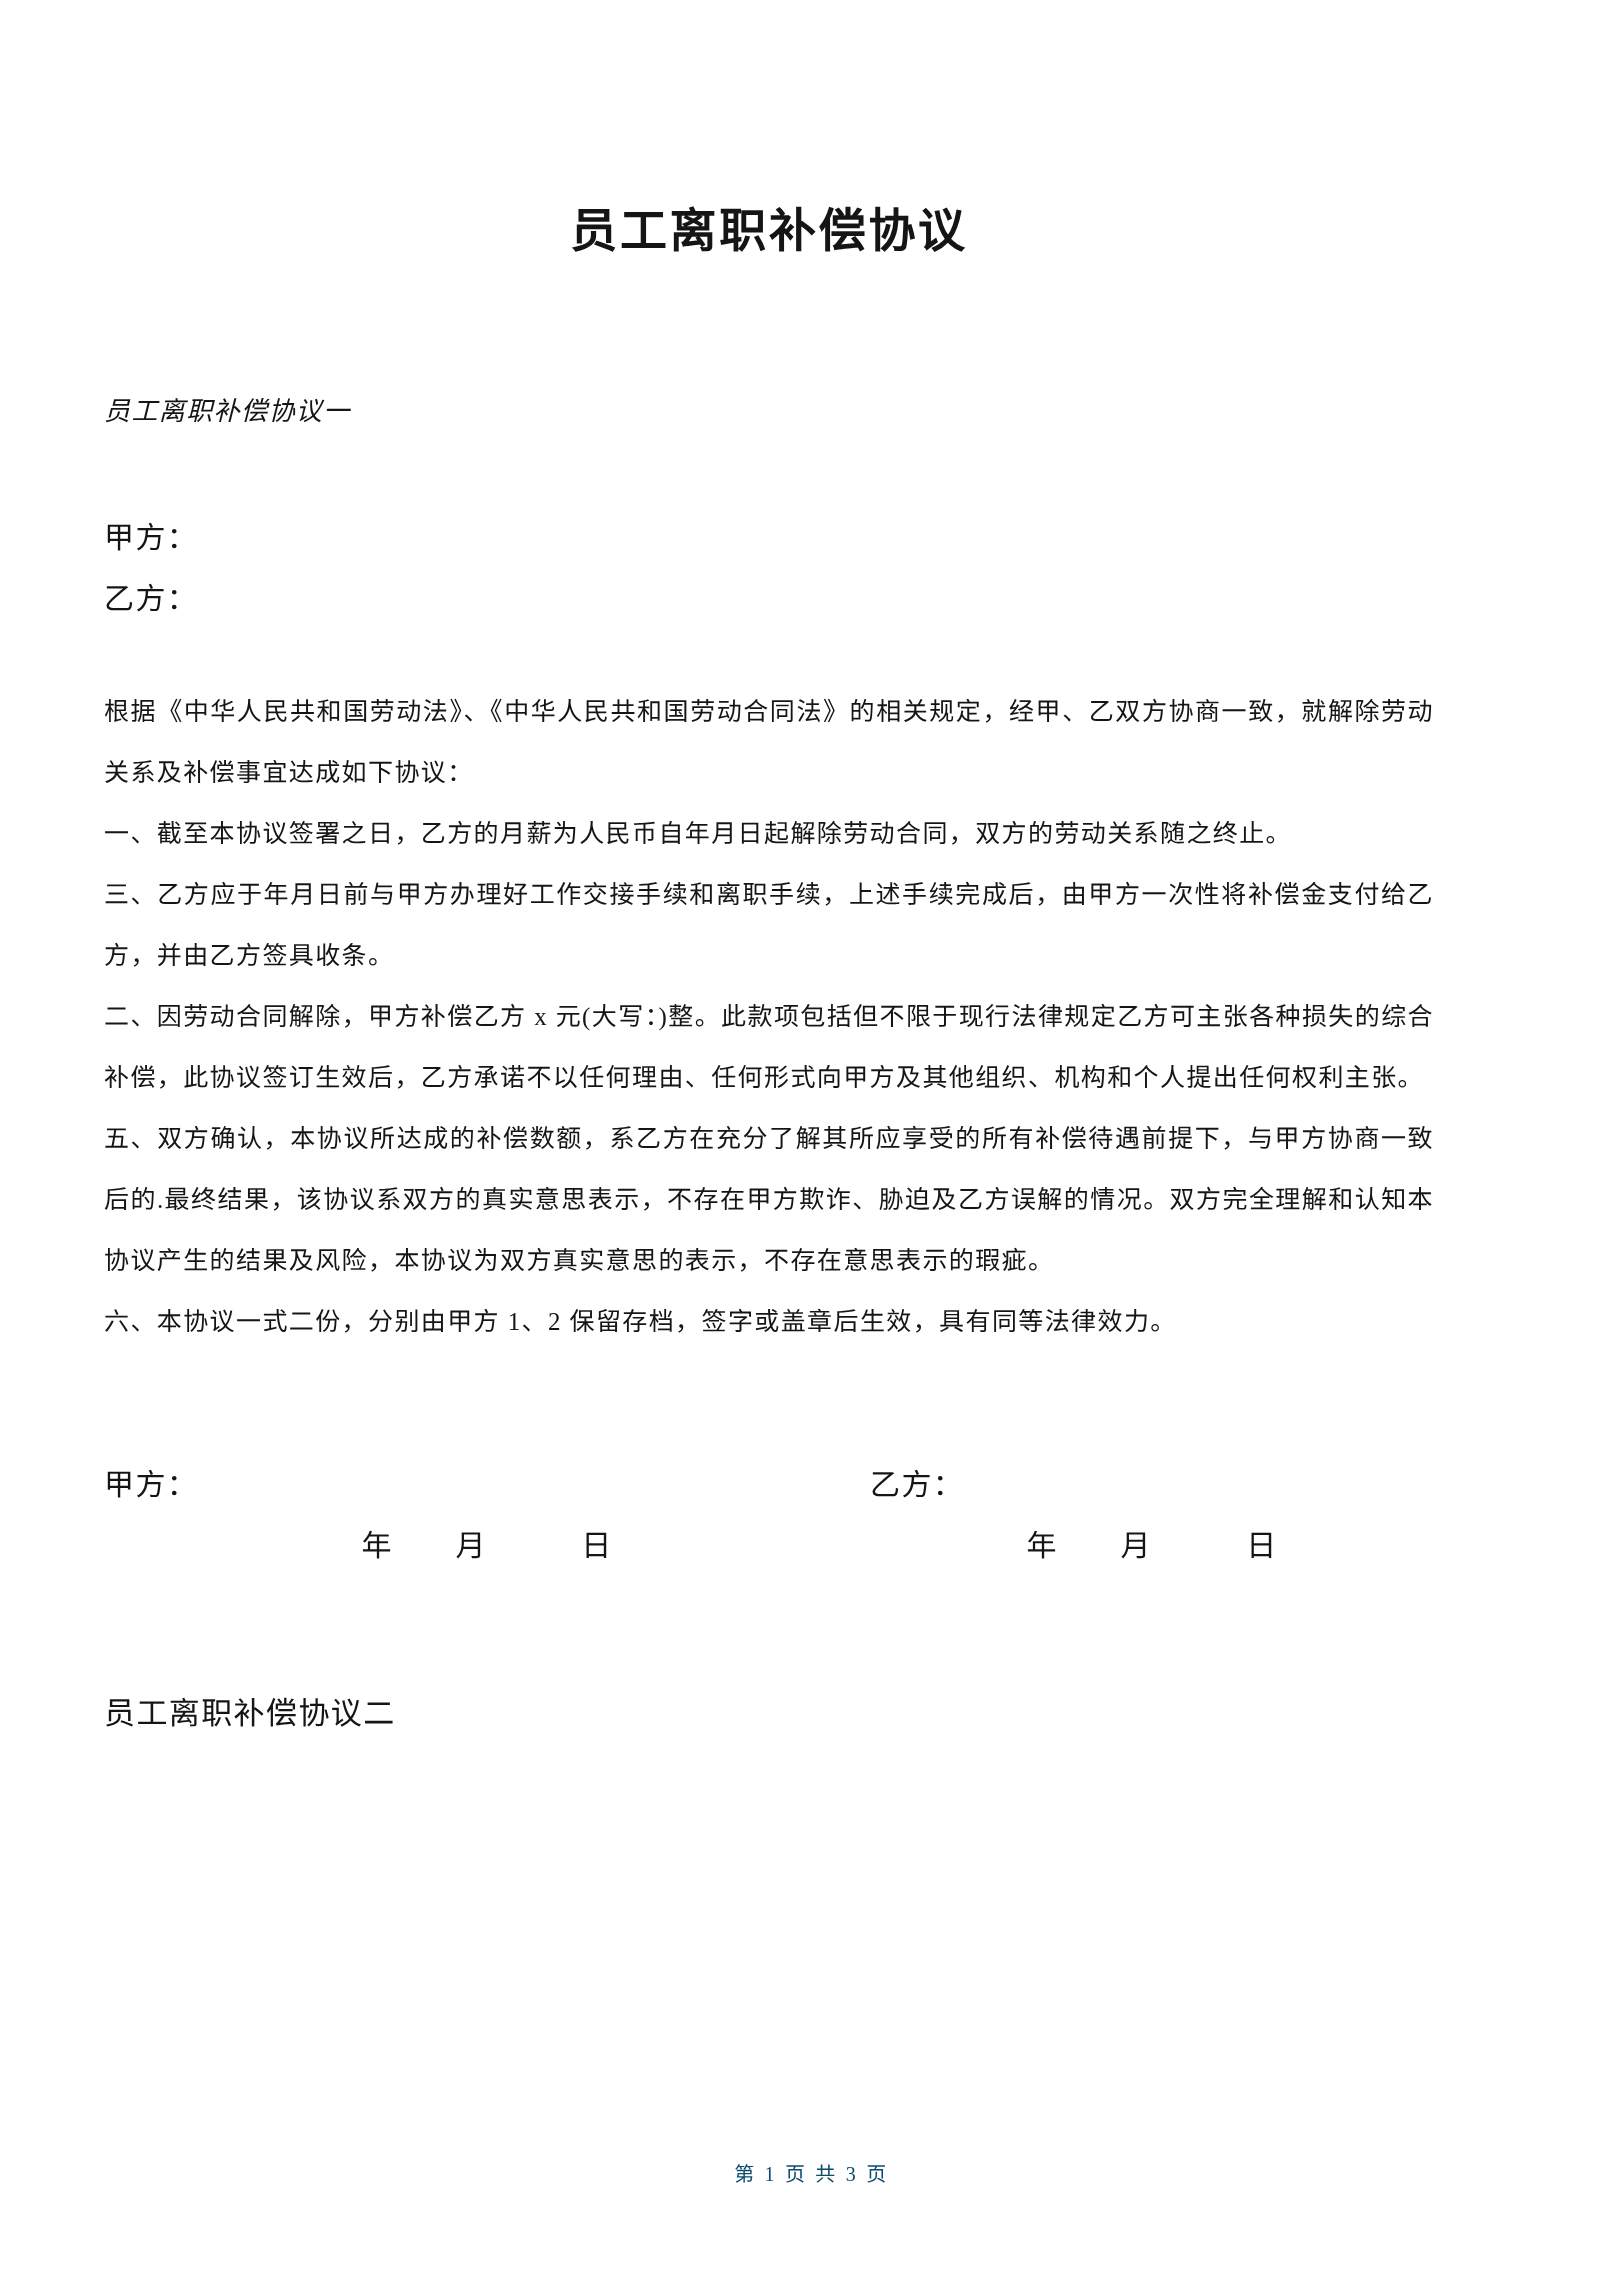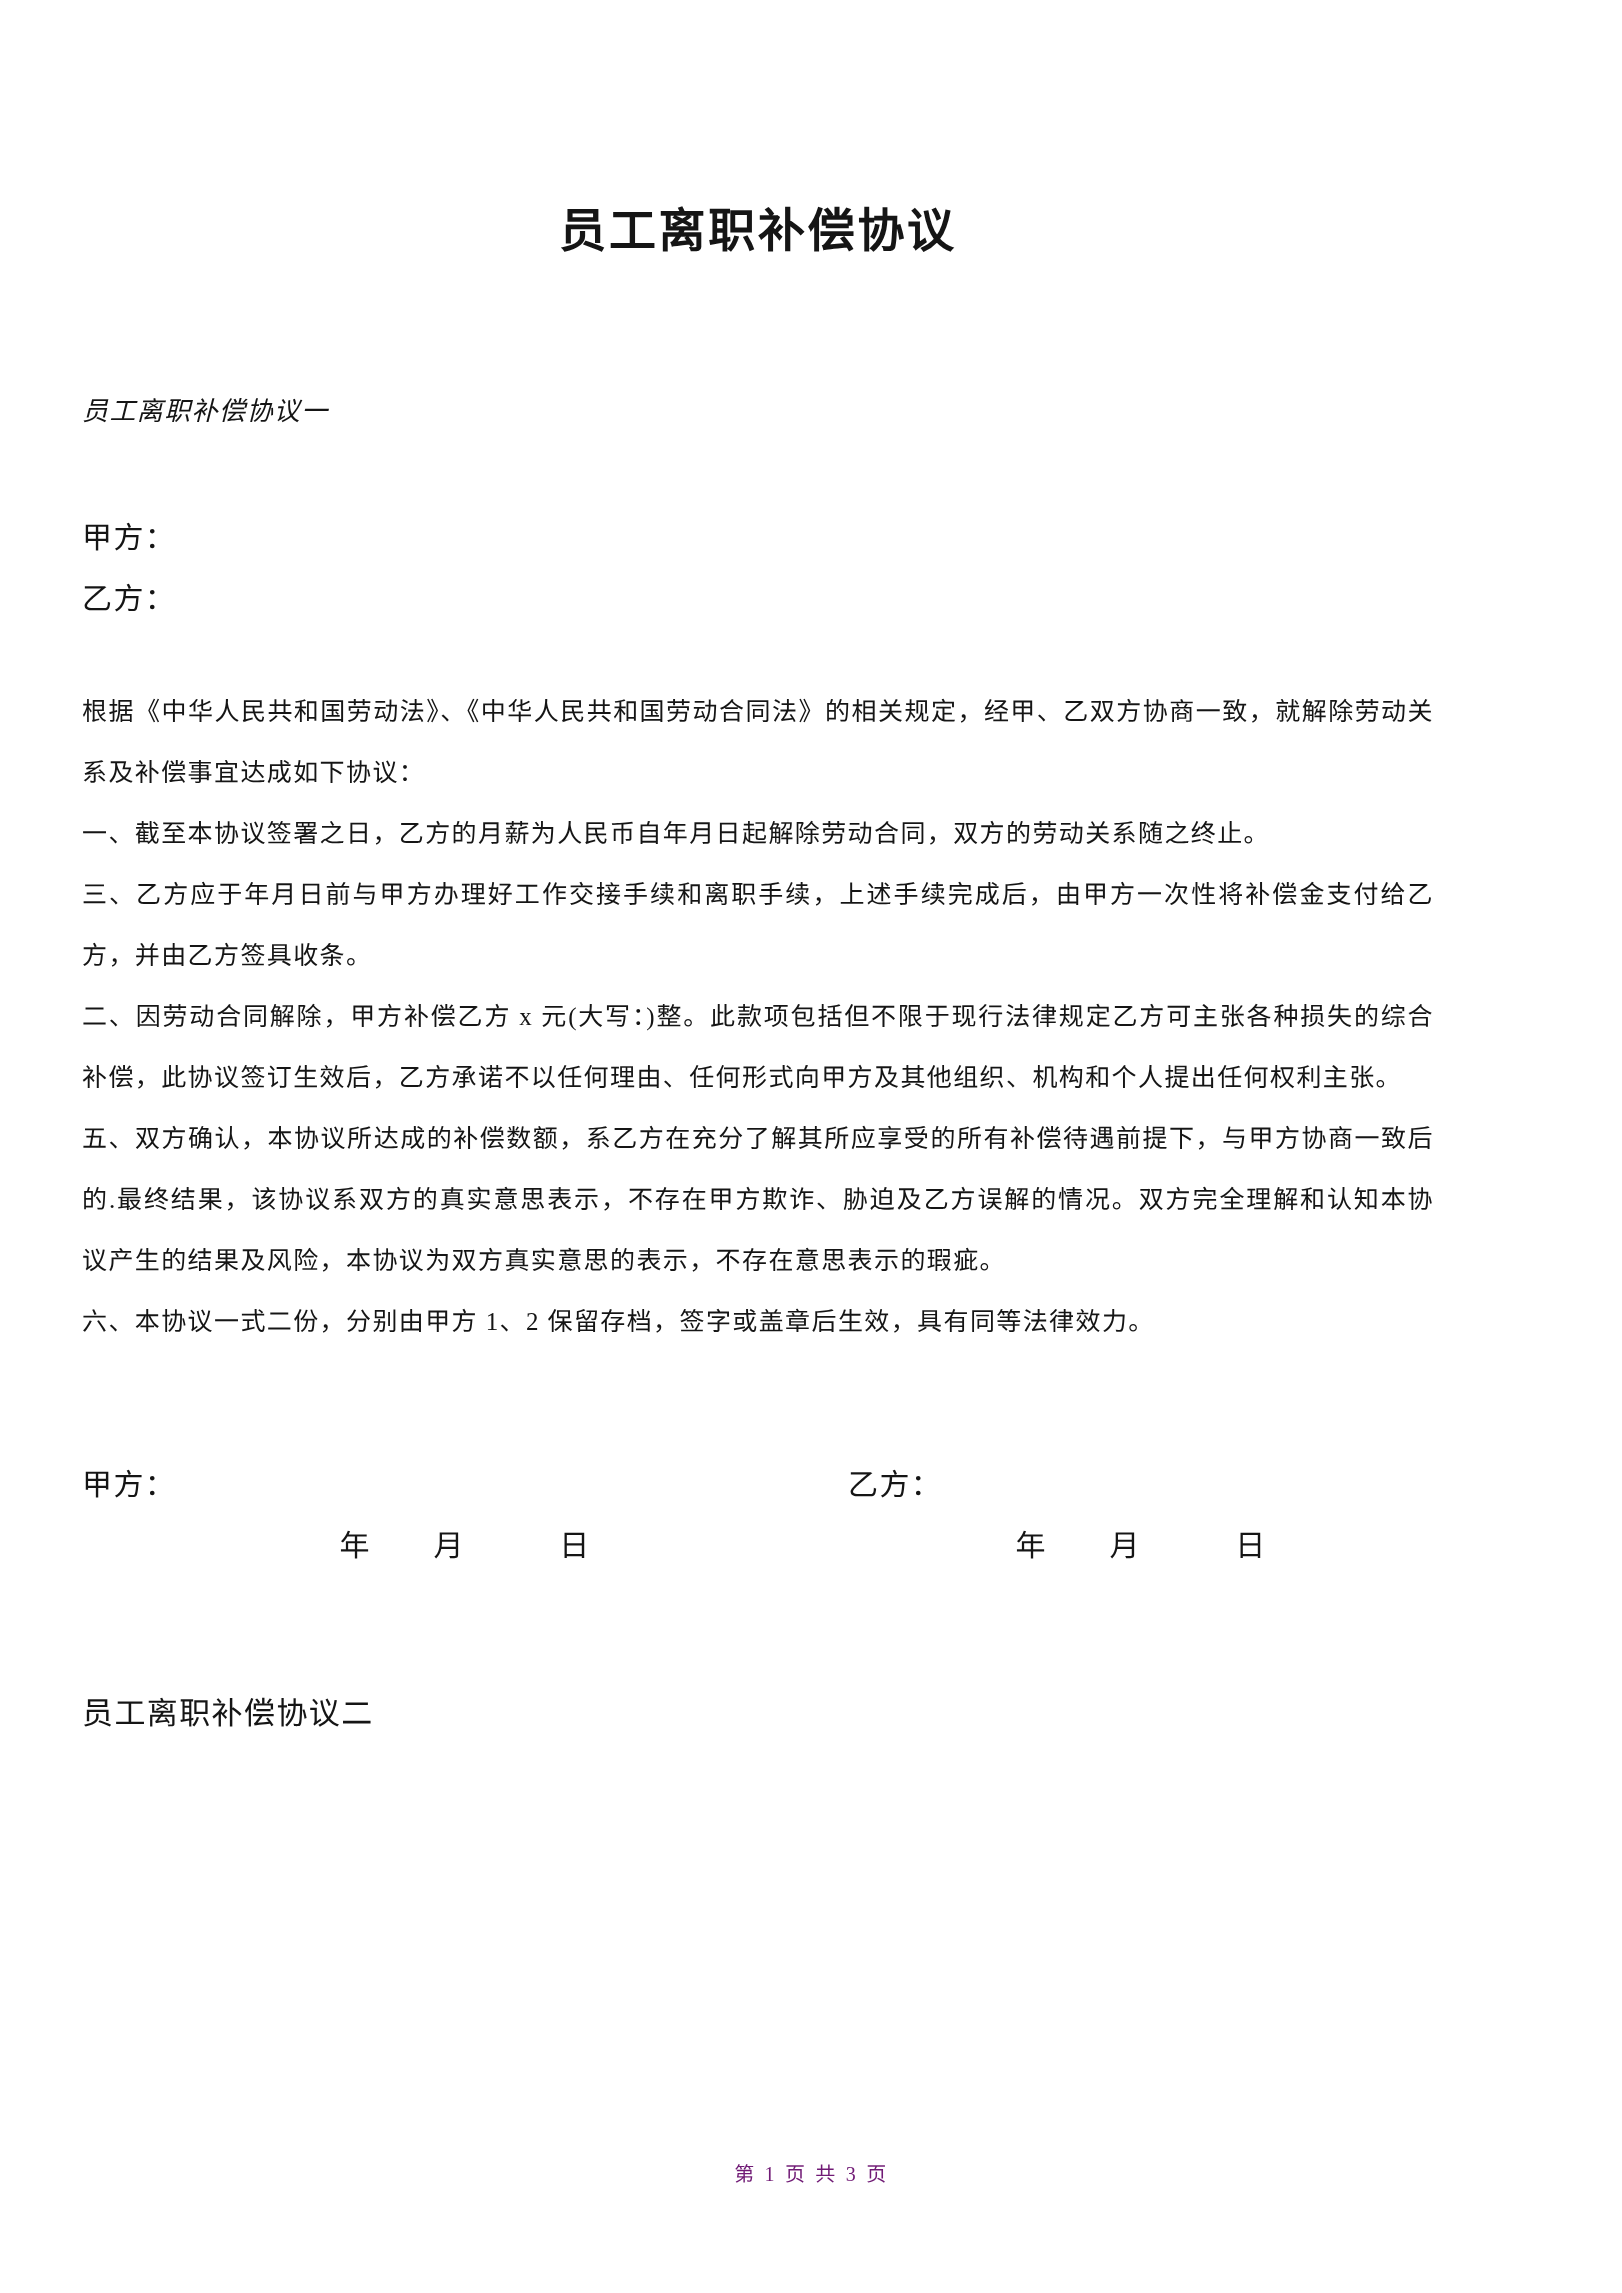--- a/index.html
+++ b/index.html
@@ -7,21 +7,21 @@
     padding: 0;
     background: #ffffff;
   }
   .page {
     position: relative;
     width: 1623px;
     height: 2294px;
     margin: 0 auto;
     background: #ffffff;
     box-sizing: border-box;
-    padding: 202px 189px 0 82px;
+    padding: 202px 189px 0 104px;
     overflow: hidden;
     font-family: "Liberation Serif", "DejaVu Serif", serif;
     color: #151515;
   }
   .doc-title {
     font-family: "Liberation Sans", "DejaVu Sans", sans-serif;
     font-weight: bold;
     font-size: 47px;
     line-height: 58px;
     text-align: center;
@@ -82,21 +82,21 @@
   }
   .page-footer {
     position: absolute;
     left: 0;
     right: 0;
     bottom: 107px;
     text-align: center;
     font-size: 20px;
     line-height: 23.6px;
     letter-spacing: 2.7px;
-    color: #701a75;
+    color: #0c4a6e;
   }
 </style>
 </head>
 <body>
 
 <div class="page">
 
   <div class="doc-title">员工离职补偿协议</div>
 
   <div class="section-label">员工离职补偿协议一</div>

